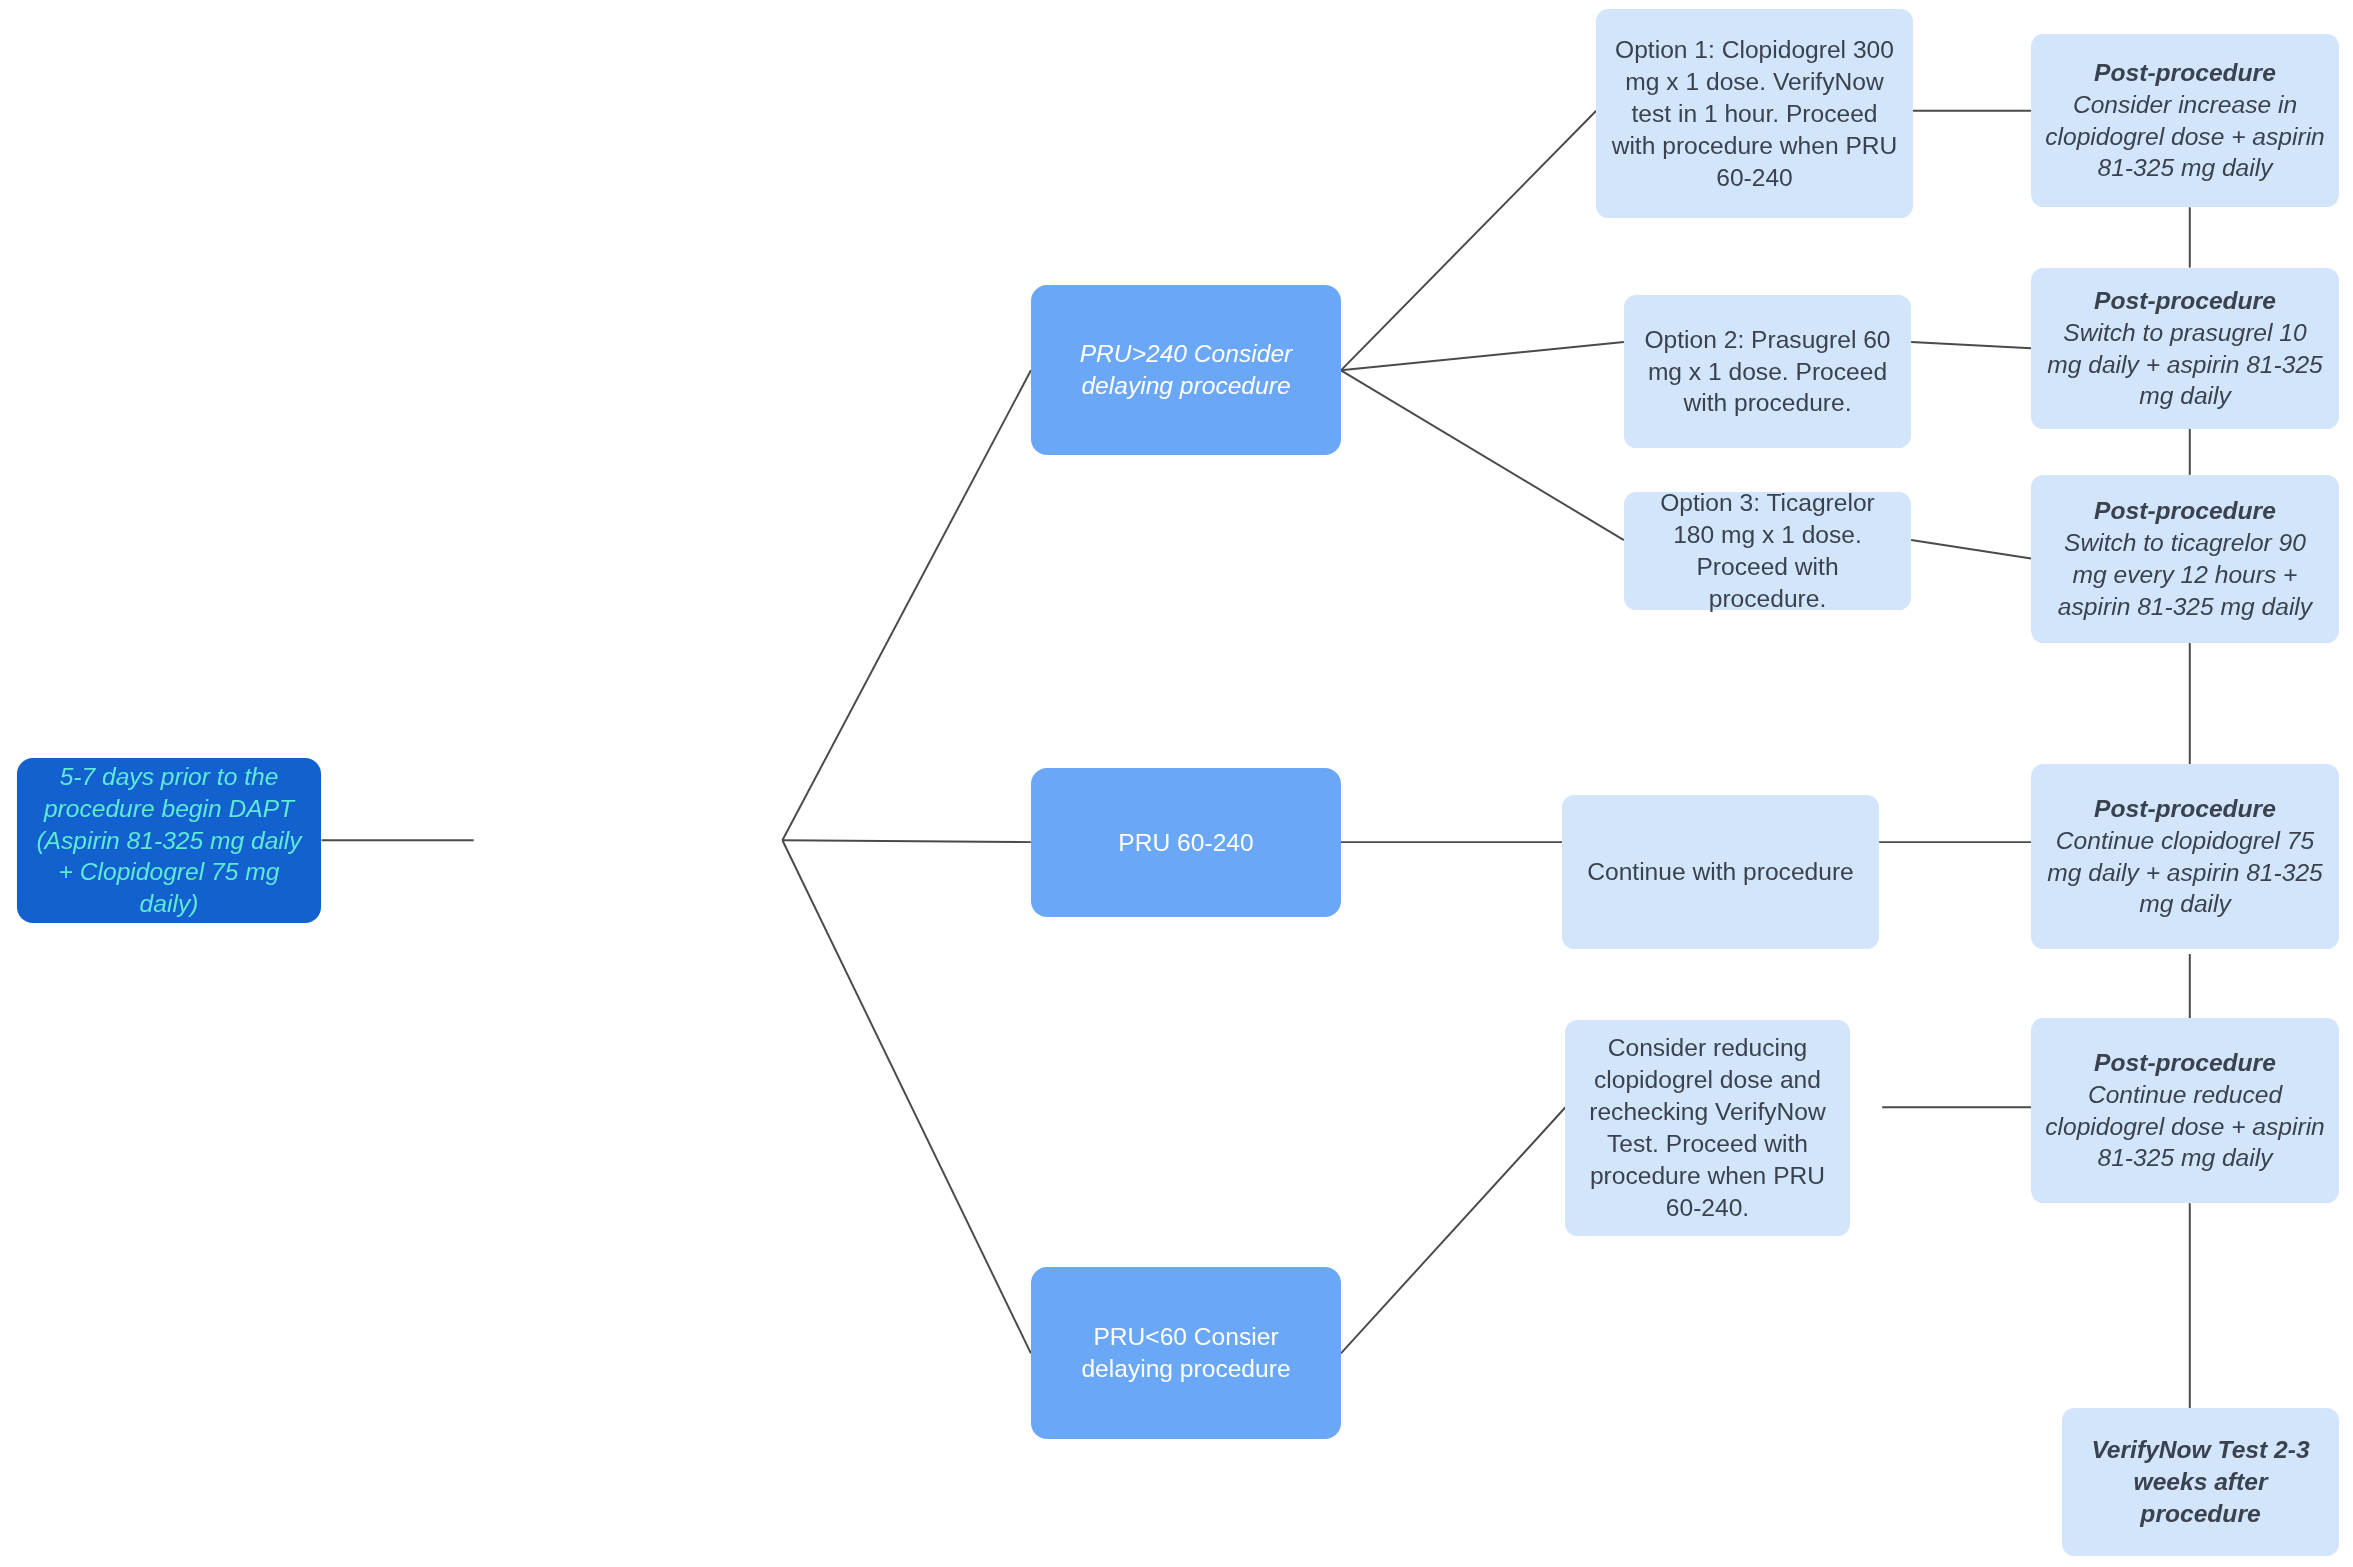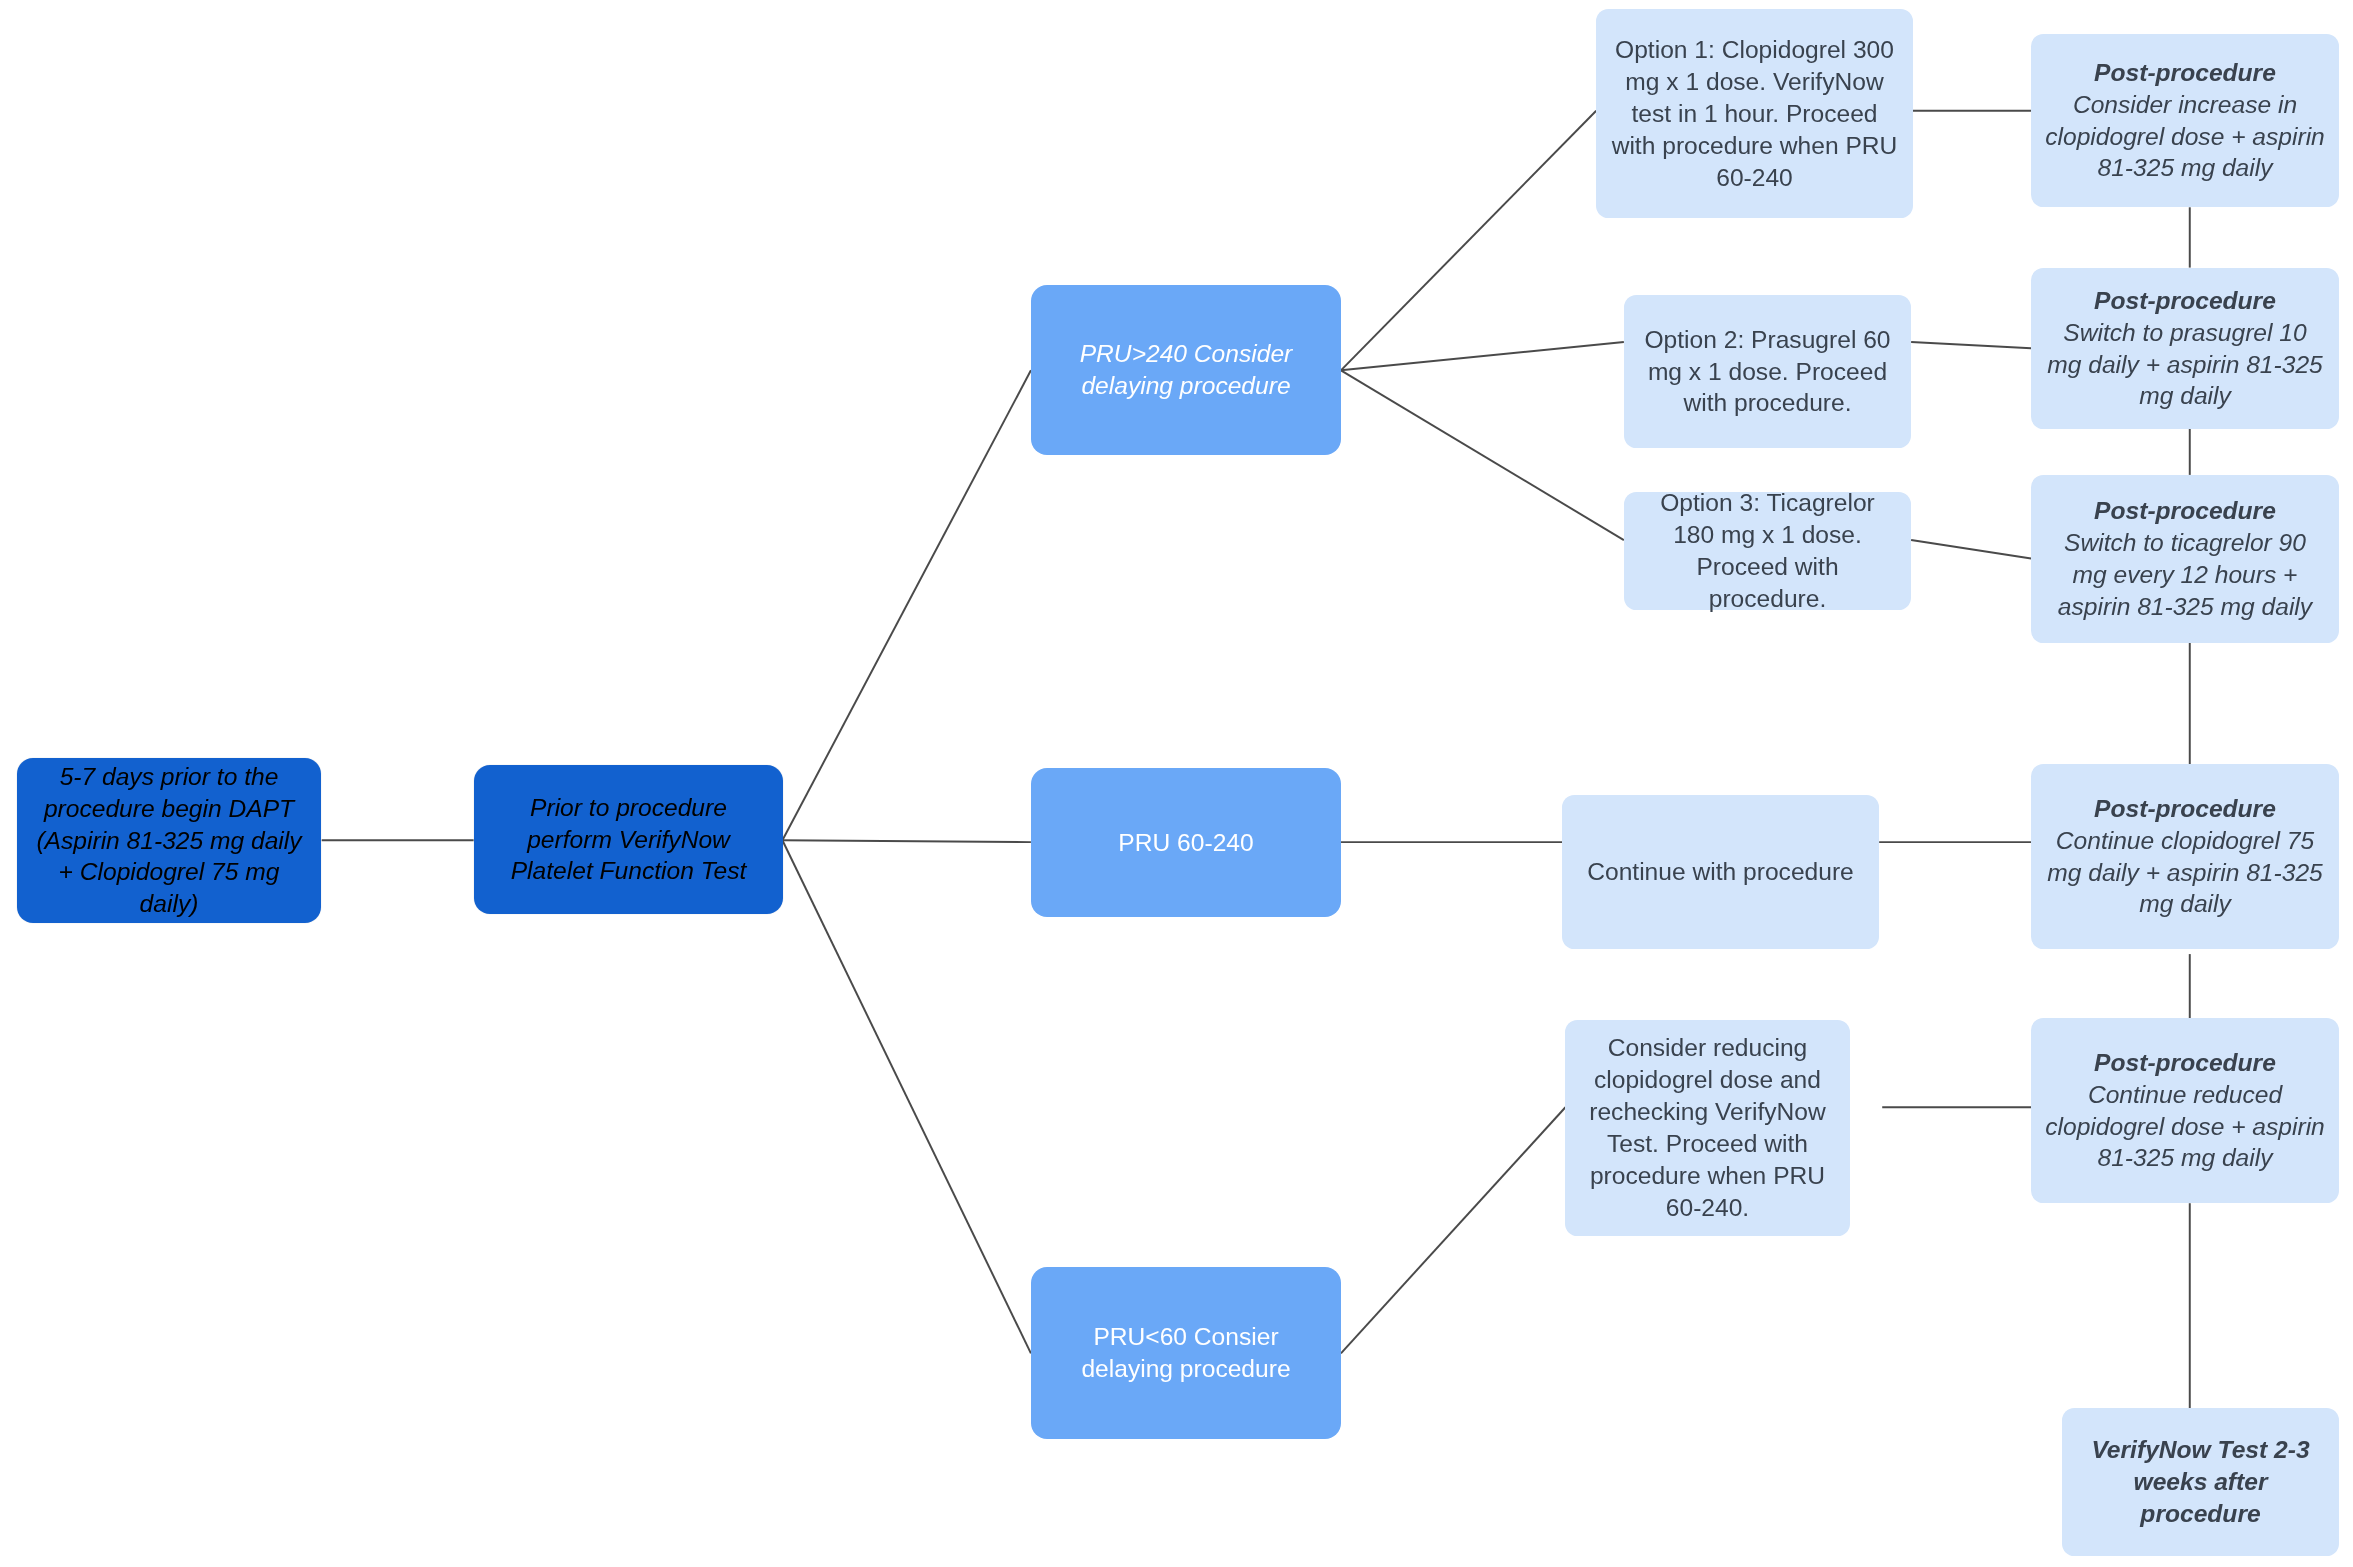--- a/index.html
+++ b/index.html
@@ -10,21 +10,21 @@
     position:absolute;
     box-sizing:border-box;
     display:flex;align-items:center;justify-content:center;
     text-align:center;
     border-radius:13.5px;
     padding:8.6px 13.5px;
     line-height:1.30;
   }
   .node .txt{display:block;width:100%;}
   
-  .dark{background:#1261cf;color:#000000;font-style:italic;font-size:24.6px;border-radius:16px;
+  .dark{background:#1261cf;color:#5eead4;font-style:italic;font-size:24.6px;border-radius:16px;
         box-shadow:0 0 0 0.6px rgba(0,0,0,.06);}
   .mid{background:#6aa8f7;color:#ffffff;font-style:italic;font-size:24.6px;border-radius:16px;}
   .mid.upright{font-style:normal;}
   .light{background:#d3e5fb;color:#39424e;font-size:24.6px;border-radius:12.3px;}
   .light.ital{}
   .light.upright{font-style:normal;margin-top:29px;}
   .pp-title{display:block;font-weight:bold;font-style:italic;}
   .pp-body{display:block;font-style:italic;}
 </style>
 </head>
@@ -60,23 +60,20 @@
       <line x1="3560" y1="1045" x2="3560" y2="1310"></line>
       <line x1="3560" y1="1551" x2="3560" y2="1720"></line>
       <line x1="3560" y1="1956" x2="3560" y2="2290"></line>
     </g>
   </svg>
 
   <div class="node dark" style="left:17px;top:758px;width:304px;height:165px;">
     <span class="txt">5-7 days prior to the procedure  begin DAPT (Aspirin 81-325 mg daily + Clopidogrel 75 mg daily)</span>
   </div>
 
-  <div class="node dark" style="left:474px;top:765px;width:309px;height:149px;">
-    <span class="txt">Prior to procedure perform VerifyNow Platelet Function Test</span>
-  </div>
 
   <div class="node mid" style="left:1031px;top:285px;width:310px;height:170px;justify-content:center;">
     <span class="txt">PRU&gt;240 Consider delaying procedure</span>
   </div>
 
   <div class="node mid upright" style="left:1031px;top:768px;width:310px;height:149px;">
     <span class="txt">PRU 60-240</span>
   </div>
 
   <div class="node mid upright" style="left:1031px;top:1267px;width:310px;height:172px;">

